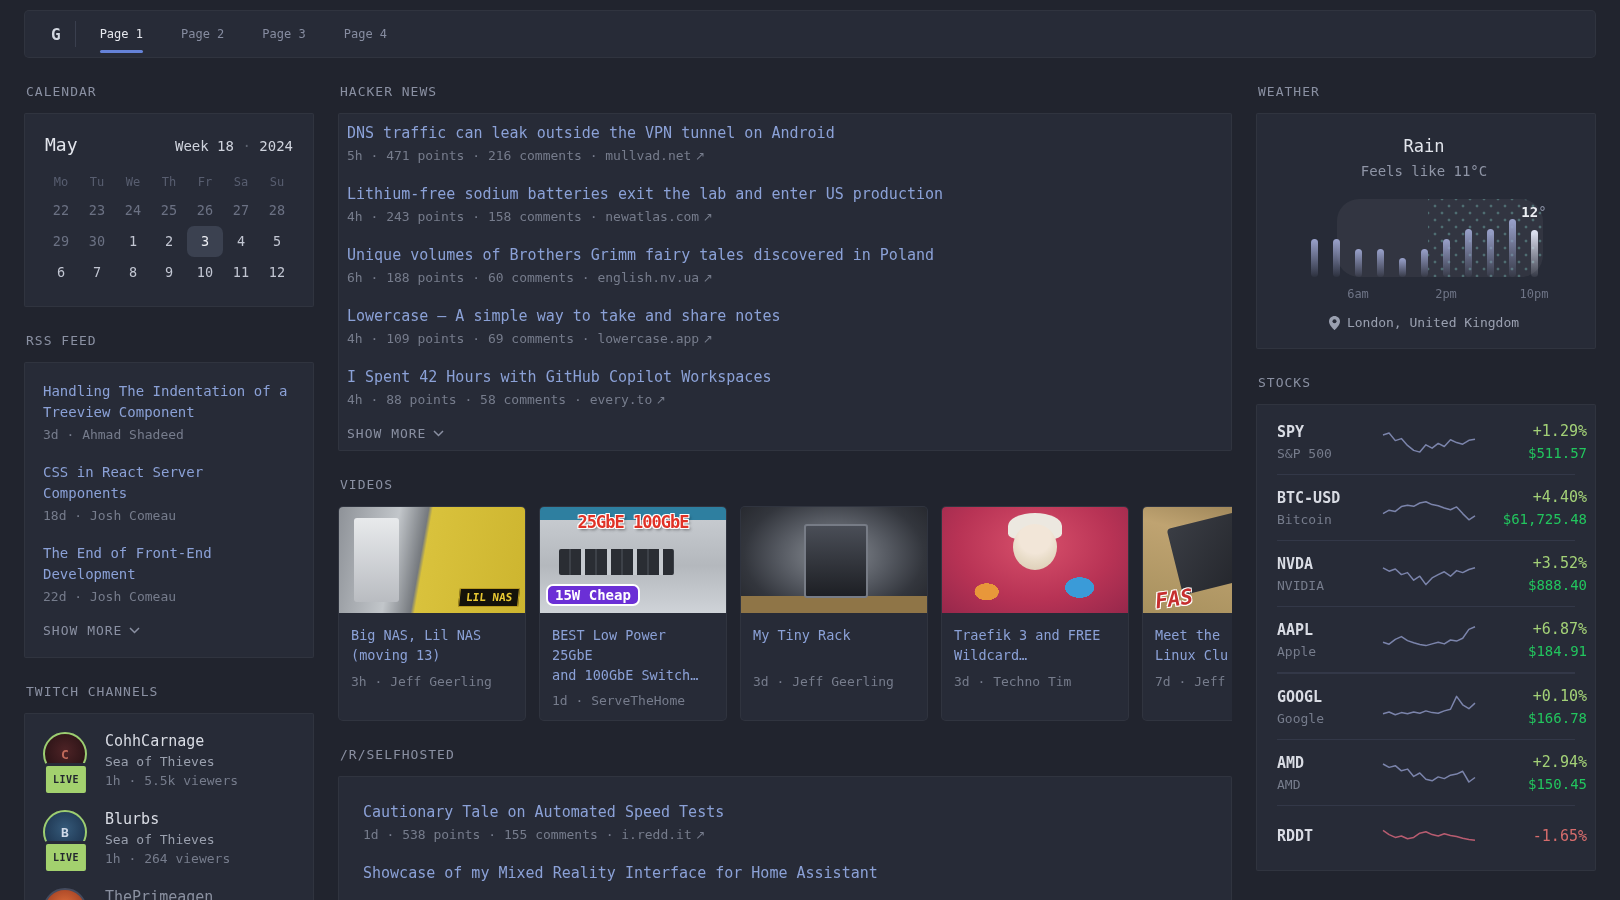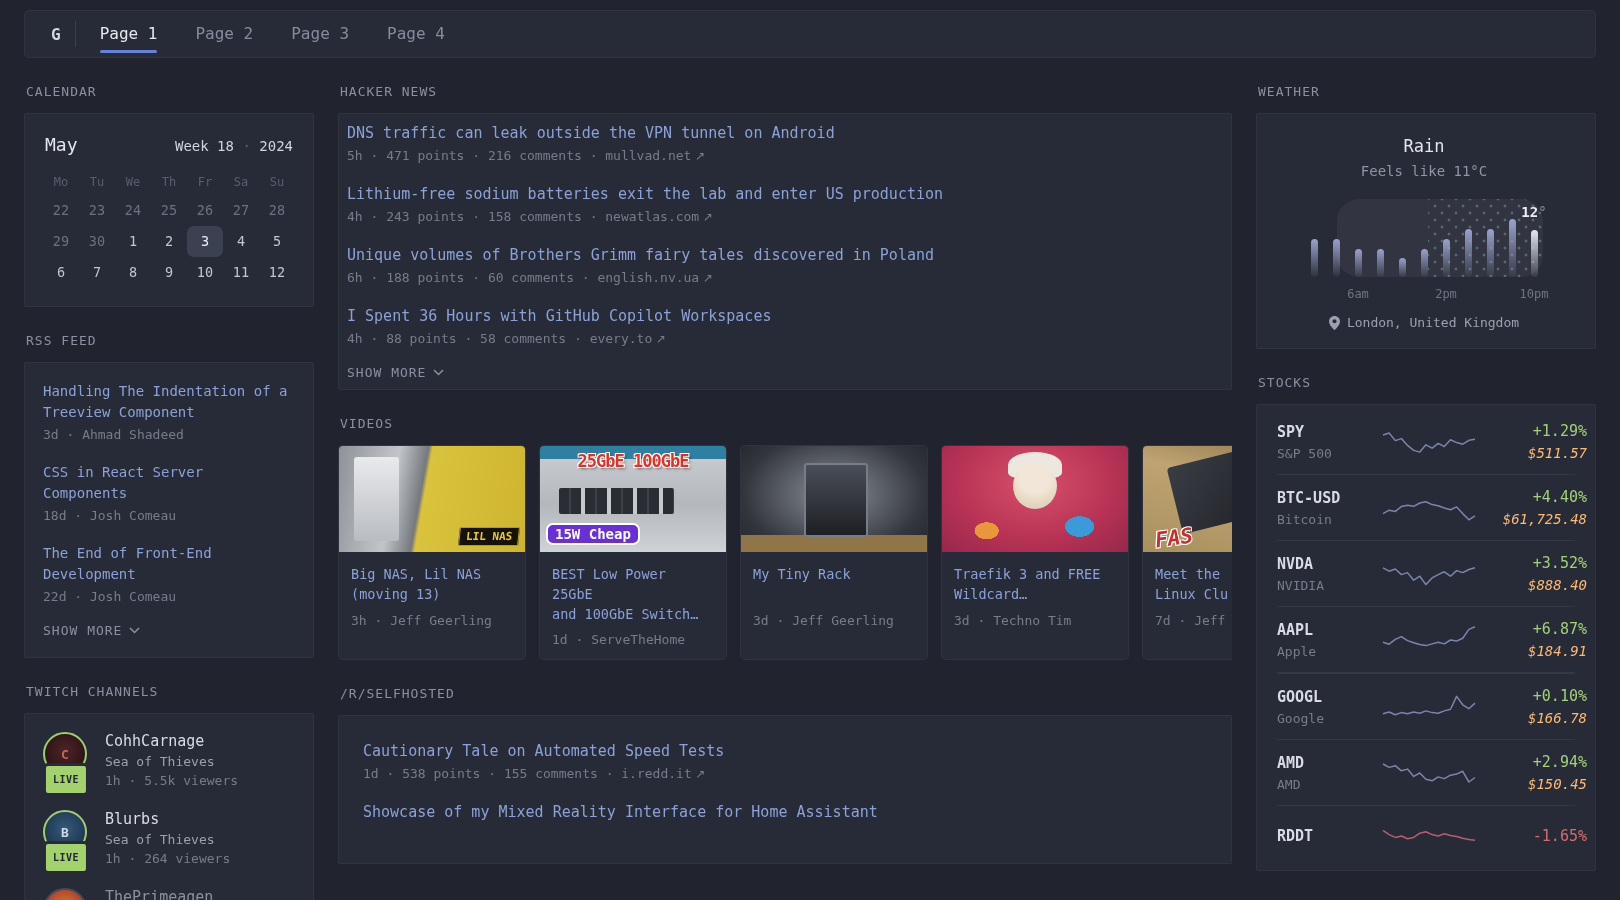--- a/index.html
+++ b/index.html
@@ -12,21 +12,21 @@
   .page { padding:10px 24px; }
 
   
   .navbar {
     height:48px; background:#272b37; border:1px solid rgba(255,255,255,0.045);
     border-radius:5px; display:flex; align-items:center; padding:0 20px; margin-bottom:26px;
   }
   .logo { color:#d3d7e0; font-size:16px; font-weight:bold; padding:0 14px 0 6px; cursor:pointer; }
   .nav-divider { width:1px; height:26px; background:#3a3f4e; margin-right:24px; }
   .nav-tabs { display:flex; gap:38px; }
-  .tab { position:relative; font-size:16px; color:#868ca0; cursor:pointer; line-height:48px; }
+  .tab { position:relative; font-size:12px; color:#868ca0; cursor:pointer; line-height:48px; }
   .tab.active { color:#e6e8ee; }
   .tab.active::after {
     content:''; position:absolute; left:0; right:0; bottom:5px; height:3px;
     background:#6582d8; border-radius:3px;
   }
 
   
   .columns { display:flex; gap:24px; align-items:flex-start; }
   .col-left  { width:290px; flex:none; }
   .col-mid   { flex:1; min-width:0; }
@@ -160,21 +160,21 @@
   .stock-row { display:flex; align-items:center; padding:13px 20px; cursor:pointer; }
   .stock-divider { height:1px; background:#333848; margin:0 20px; }
   .stock-left { width:104px; flex:none; }
   .stock-sym { font-size:15px; font-weight:bold; color:#d9dce4; }
   .stock-name { font-size:13px; color:#767c8c; margin-top:5px; }
   .stock-mid { flex:1; display:flex; justify-content:center; }
   .stock-right { width:110px; flex:none; text-align:right; }
   .stock-change { font-size:15px; }
   .stock-change.up { color:#a3d177; }
   .stock-change.down { color:#d66c6c; }
-  .stock-price { font-size:14px; color:#fdba74; margin-top:5px; white-space:nowrap;font-style:italic; }
+  .stock-price { font-size:14px; color:#22c55e; margin-top:5px; white-space:nowrap; }
 </style>
 </head>
 <body>
 
 <div class="page">
 
   <nav class="navbar">
     <div class="logo">G</div>
     <div class="nav-divider"></div>
     <div class="nav-tabs" id="nav-tabs">
@@ -309,21 +309,25 @@
               </div>
               <div class="feed-item">
                 <a class="feed-title">Lithium-free sodium batteries exit the lab and enter US production</a>
                 <div class="feed-meta"><span>4h · 243 points · 158 comments · </span><a>newatlas.com</a><span class="ext-arrow"> ↗</span></div>
               </div>
               <div class="feed-item">
                 <a class="feed-title">Unique volumes of Brothers Grimm fairy tales discovered in Poland</a>
                 <div class="feed-meta"><span>6h · 188 points · 60 comments · </span><a>english.nv.ua</a><span class="ext-arrow"> ↗</span></div>
               </div>
               <div class="feed-item">
-                <a class="feed-title">I Spent 36 Hours with GitHub Copilot Workspaces</a>
+                <a class="feed-title">Lowercase – A simple way to take and share notes</a>
+                <div class="feed-meta"><span>4h · 109 points · 69 comments · </span><a>lowercase.app</a><span class="ext-arrow"> ↗</span></div>
+              </div>
+              <div class="feed-item">
+                <a class="feed-title">I Spent 42 Hours with GitHub Copilot Workspaces</a>
                 <div class="feed-meta"><span>4h · 88 points · 58 comments · </span><a>every.to</a><span class="ext-arrow"> ↗</span></div>
               </div>
             </div>
           <div class="show-more">
             <span>SHOW MORE</span>
             <svg width="11" height="7" viewBox="0 0 11 7" fill="none">
                 <path d="M1 1l4.5 4.5L10 1" stroke-width="1.5"></path>
               </svg>
           </div>
         </div>

